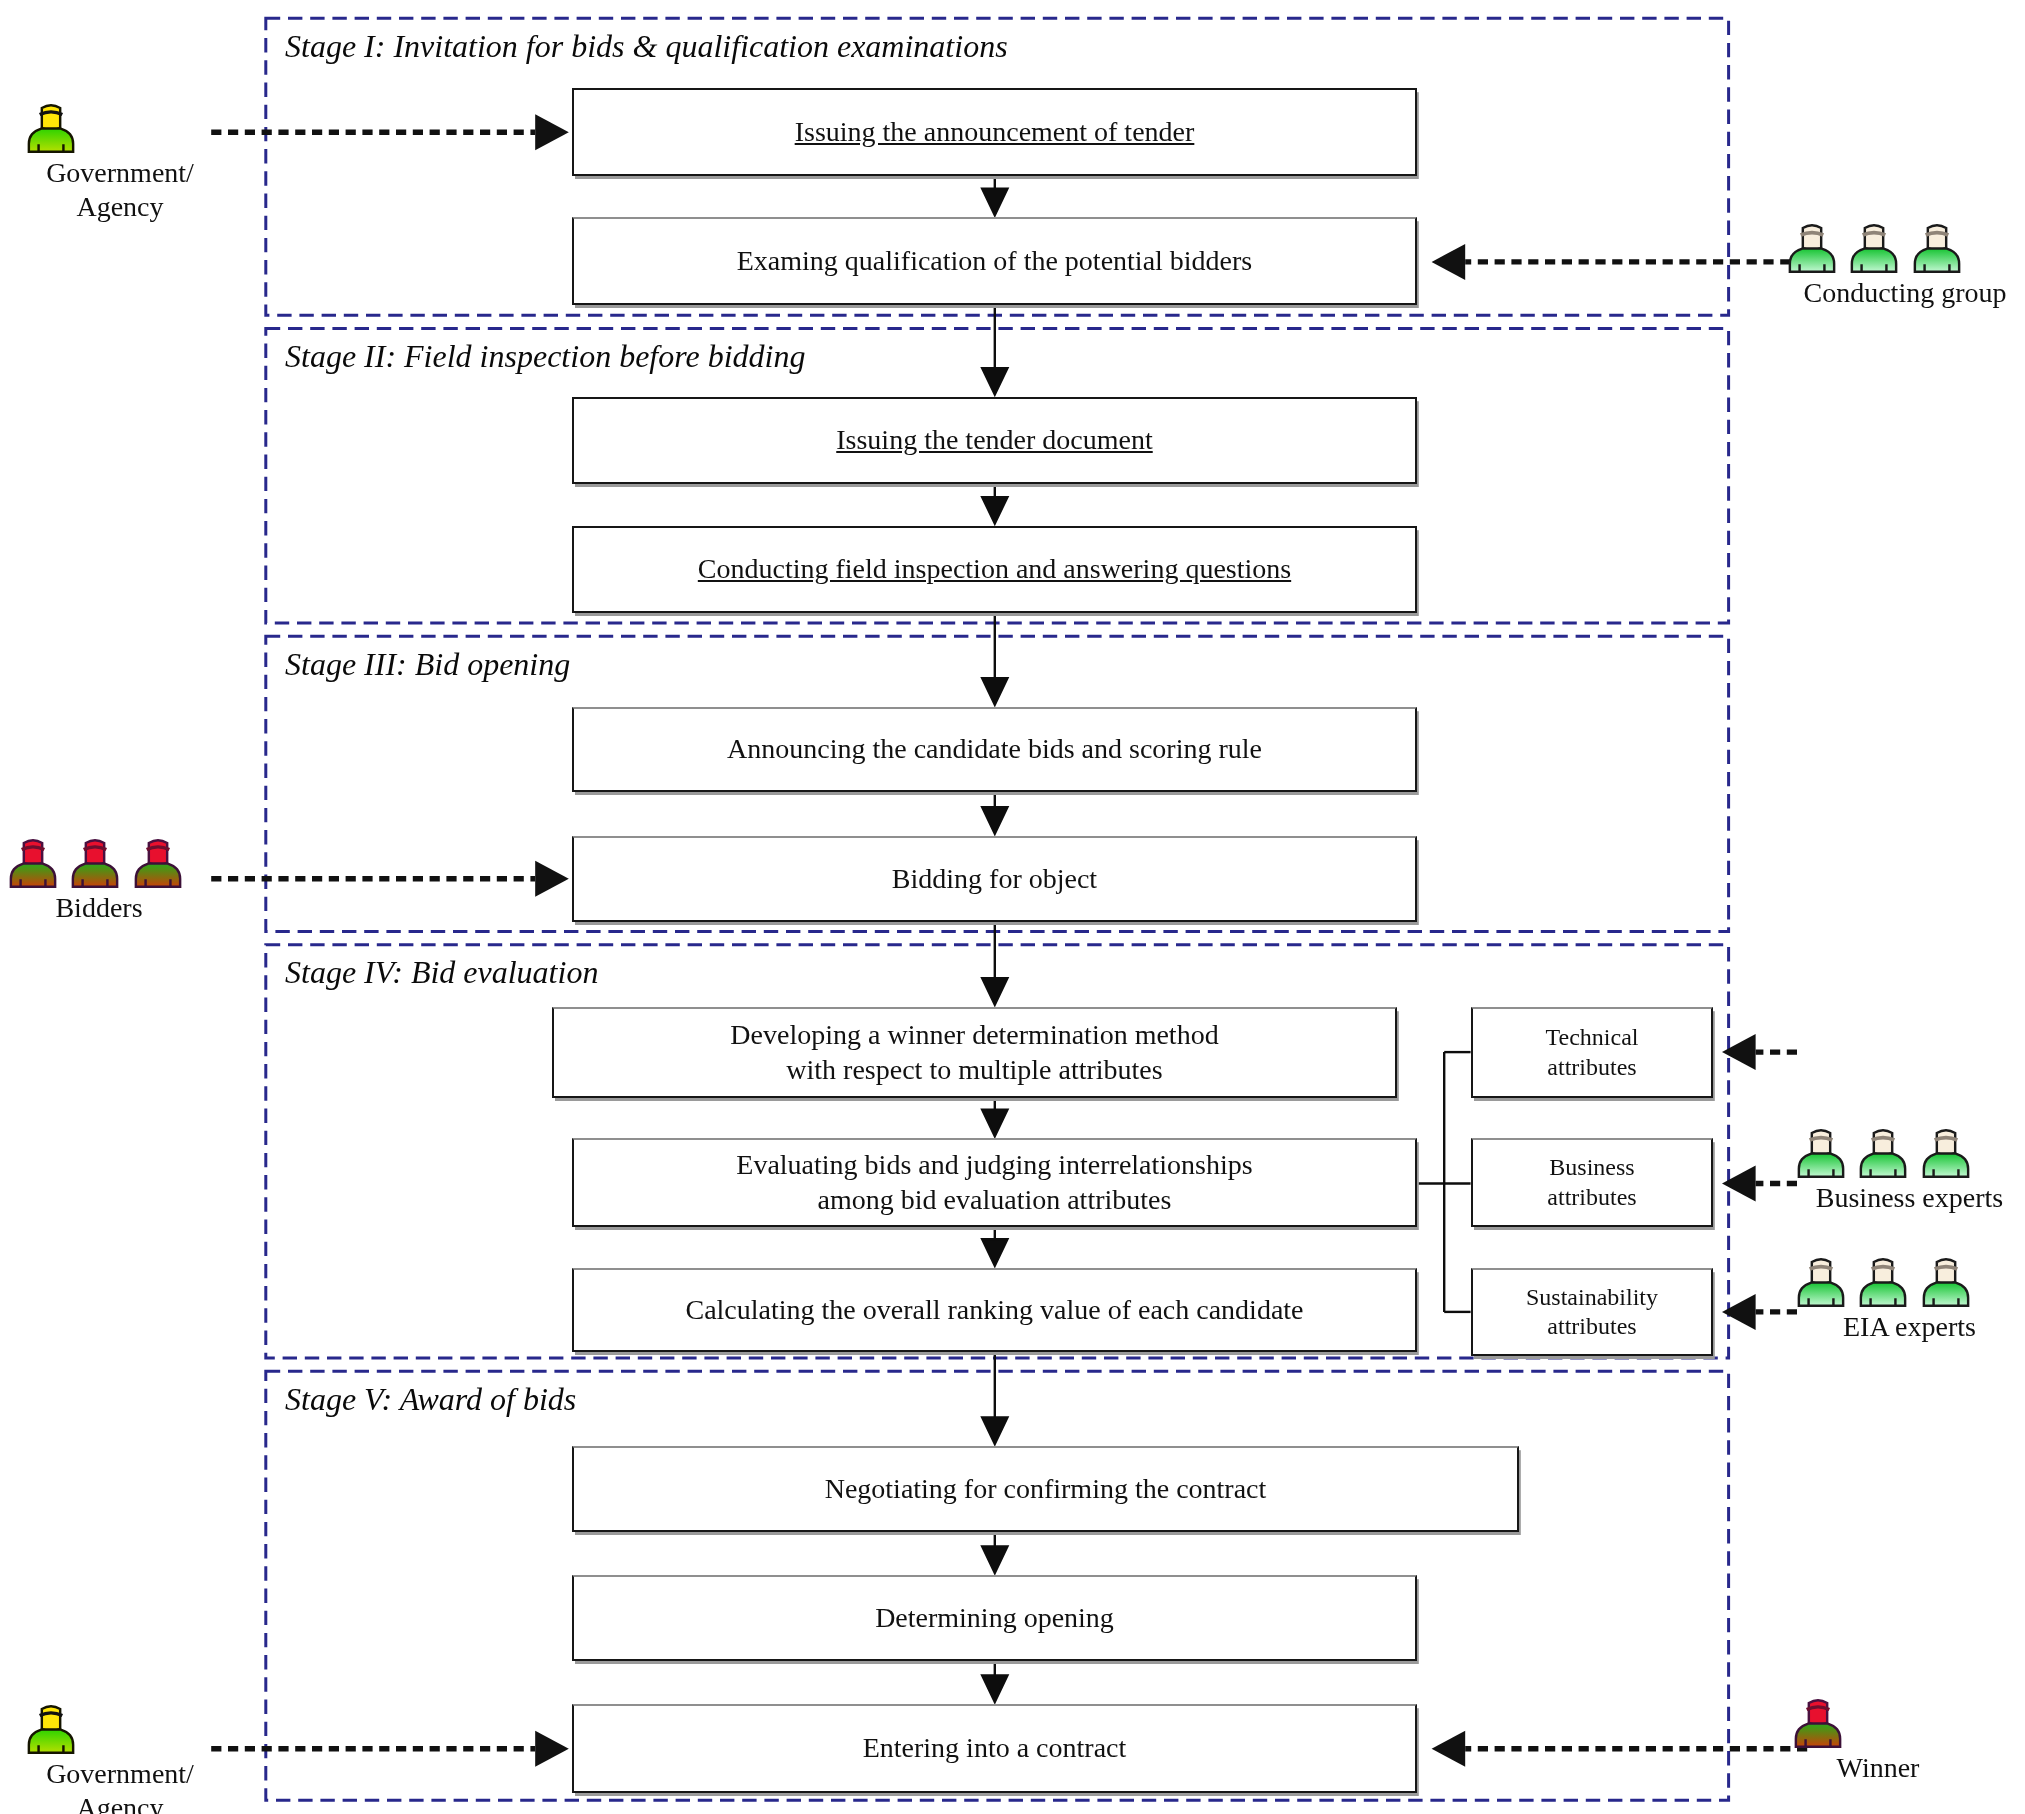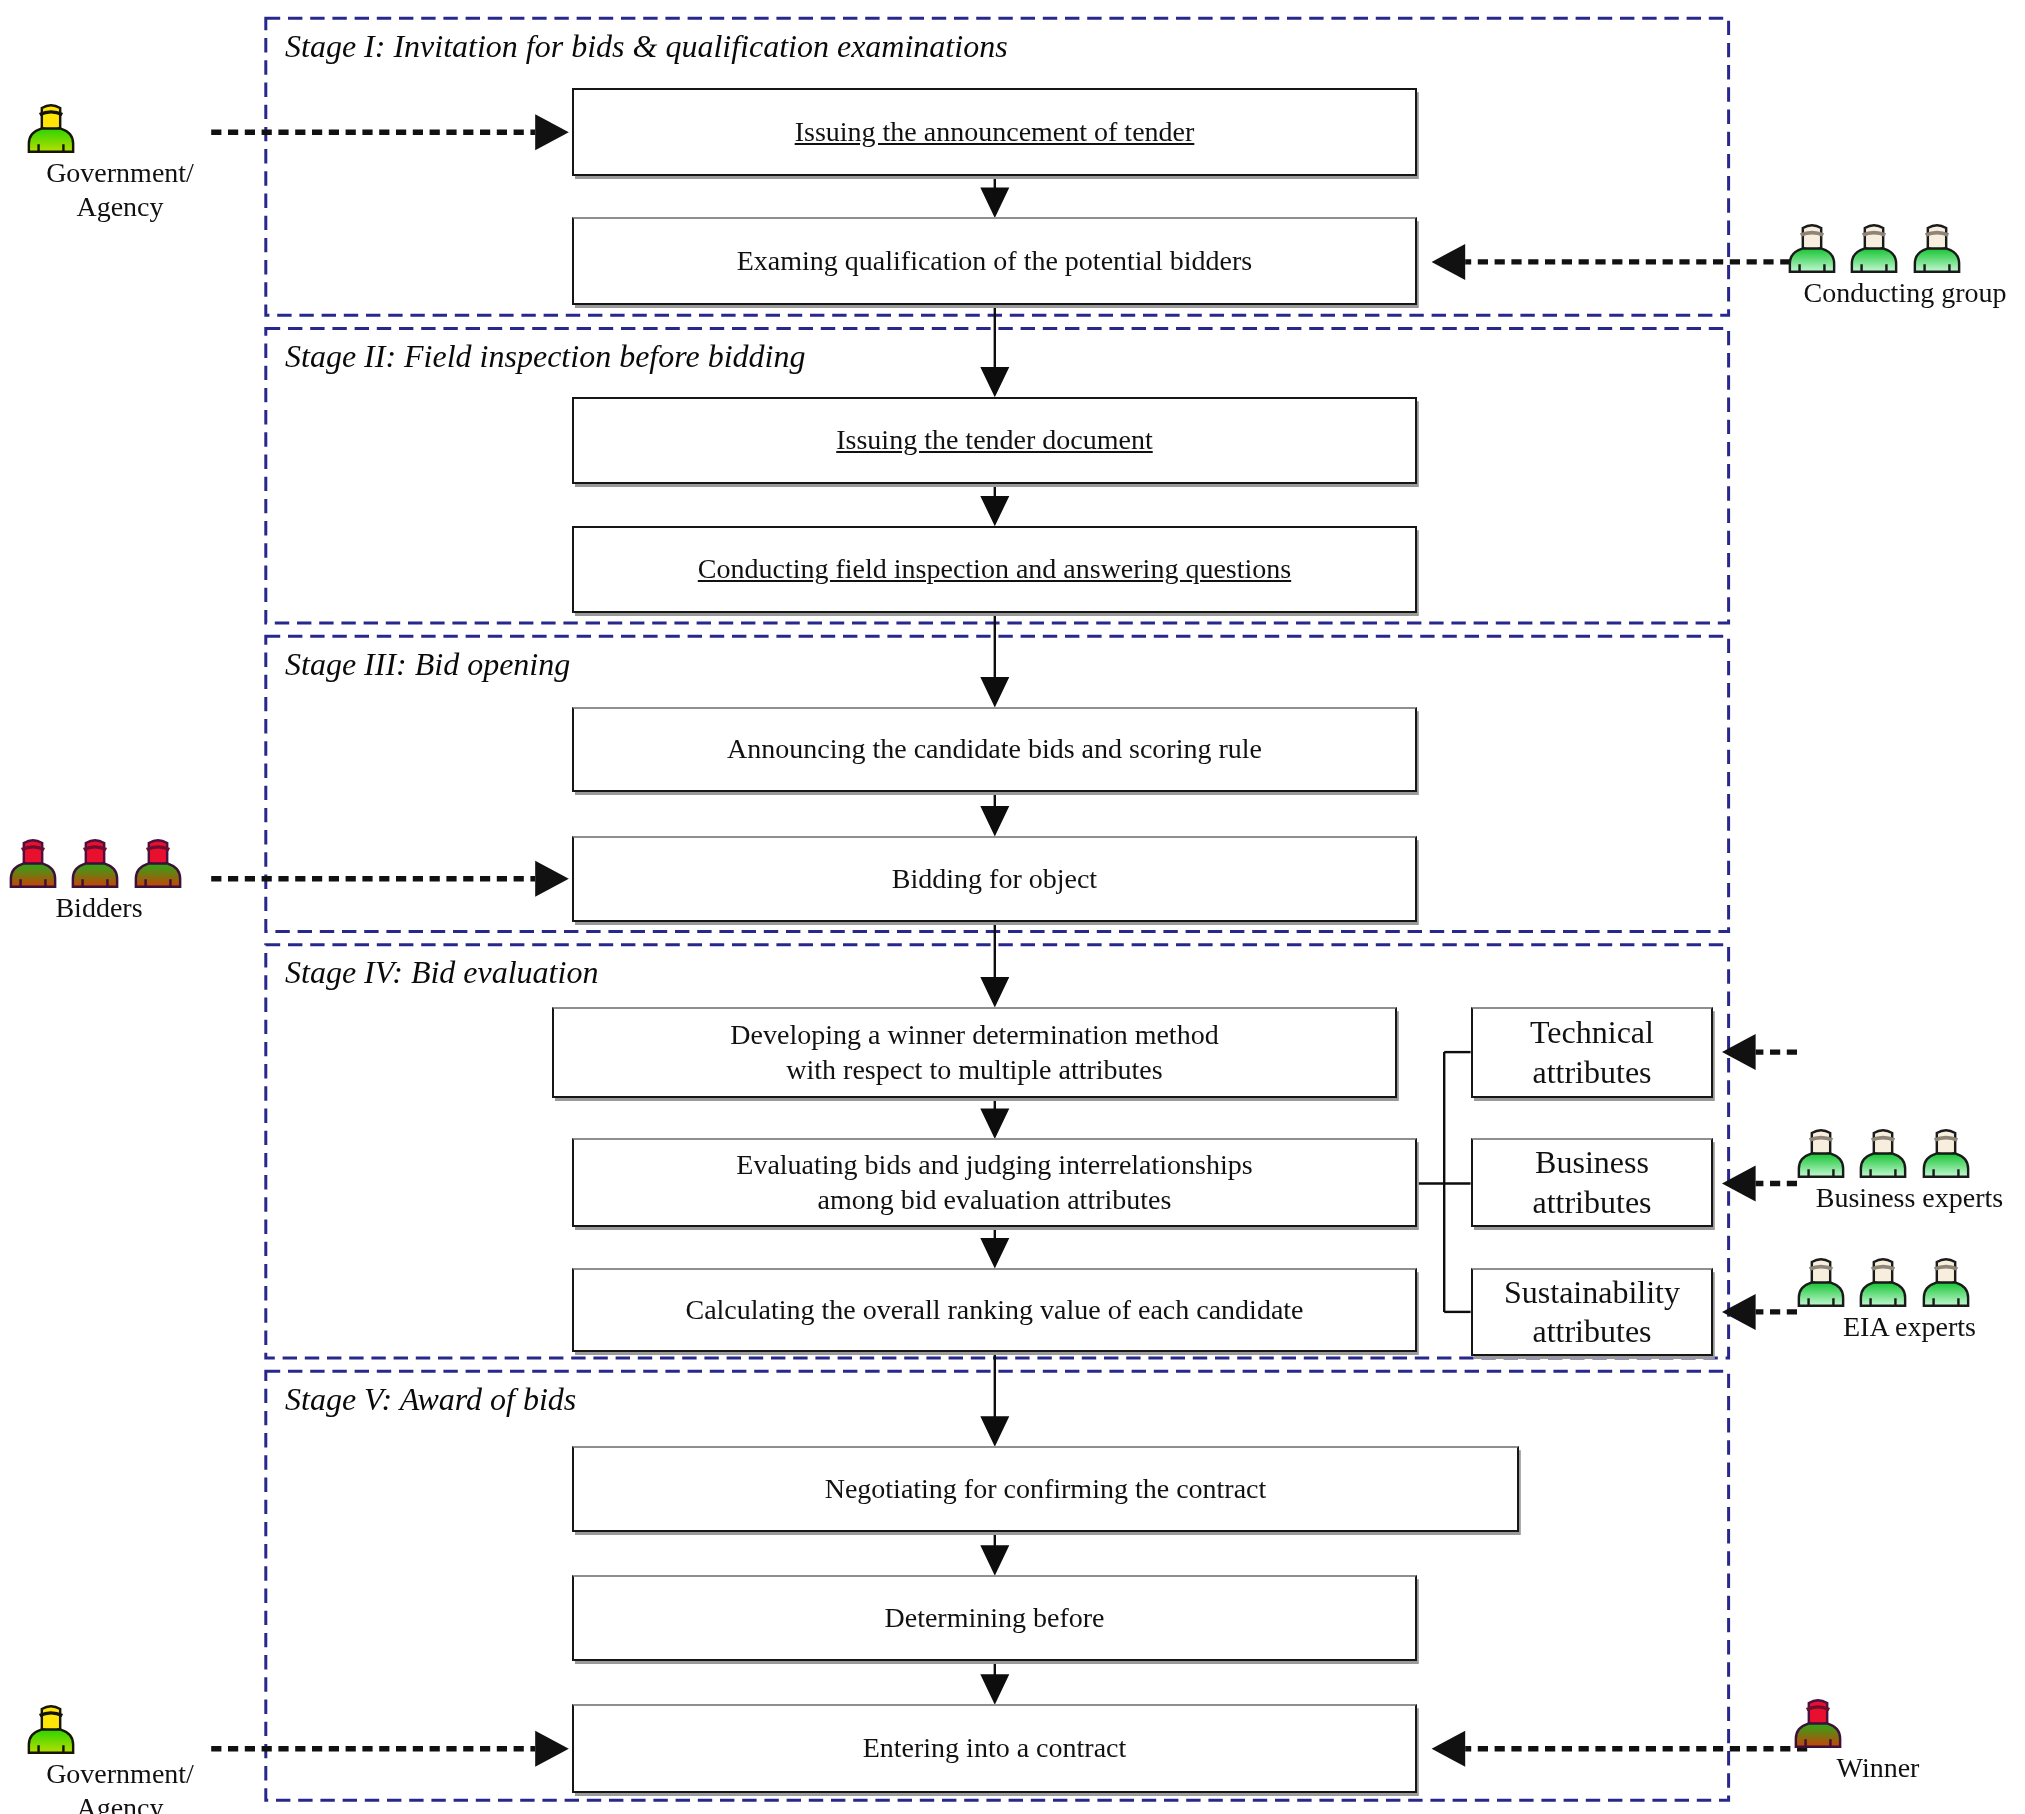--- a/index.html
+++ b/index.html
@@ -15,21 +15,21 @@
     white-space:nowrap;color:#0a0a0a;
   }
   .pbox{
     position:absolute;z-index:2;box-sizing:border-box;background:#ffffff;
     border:2.4px solid #161616;border-top-color:#8f8f8f;
     box-shadow:2.4px 3.6px 0 -0.6px #9a9a9a;
     display:flex;align-items:center;justify-content:center;text-align:center;
   }
   .pbox.t-black{border-top-color:#161616;text-decoration:underline;}
   .btext{font-size:28px;line-height:1.22;white-space:pre-line;}
-  .attrbox .btext{font-size:32px;font-family:Liberation Serif, serif;}
+  .attrbox .btext{font-size:24px;font-family:Liberation Serif, serif;}
   .actor{position:absolute;z-index:2;display:flex;flex-direction:column;}
   .icons{display:flex;gap:8.4px;align-items:flex-end;}
   .person{width:54px;height:54px;display:block;}
   .actor-label{
     margin-top:1.2px;font-size:28px;line-height:1.22;text-align:center;white-space:pre-line;
   }
   #defs{position:absolute;width:0;height:0;overflow:hidden;}
 </style>
 </head>
 <body>
@@ -202,21 +202,21 @@
       <span class="btext">Evaluating bids and judging interrelationships
 among bid evaluation attributes</span>
     </div>
   <div class="pbox" style="left:572px;top:1268px;width:845px;height:84px">
       <span class="btext">Calculating the overall ranking value of each candidate</span>
     </div>
   <div class="pbox" style="left:572px;top:1446px;width:947px;height:86px">
       <span class="btext">Negotiating for confirming the contract</span>
     </div>
   <div class="pbox" style="left:572px;top:1575px;width:845px;height:86px">
-      <span class="btext">Determining before</span>
+      <span class="btext">Determining opening</span>
     </div>
   <div class="pbox" style="left:572px;top:1704px;width:845px;height:89px">
       <span class="btext">Entering into a contract</span>
     </div>
 
   <div class="pbox attrbox" style="left:1471px;top:1007px;width:242px;height:91px">
       <span class="btext">Technical
 attributes</span>
     </div>
   <div class="pbox attrbox" style="left:1471px;top:1138px;width:242px;height:89px">

